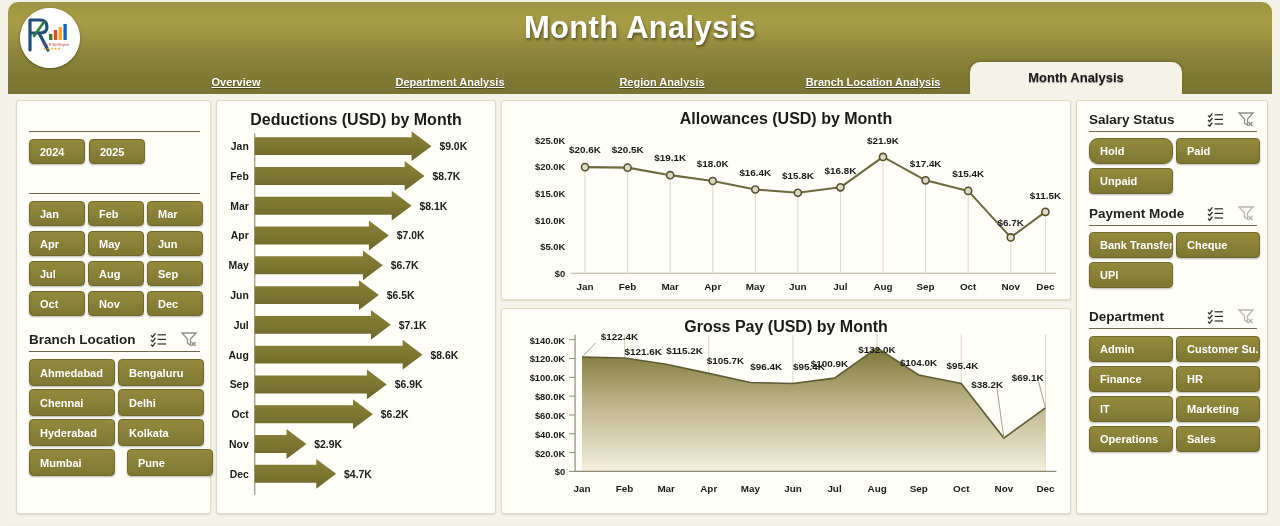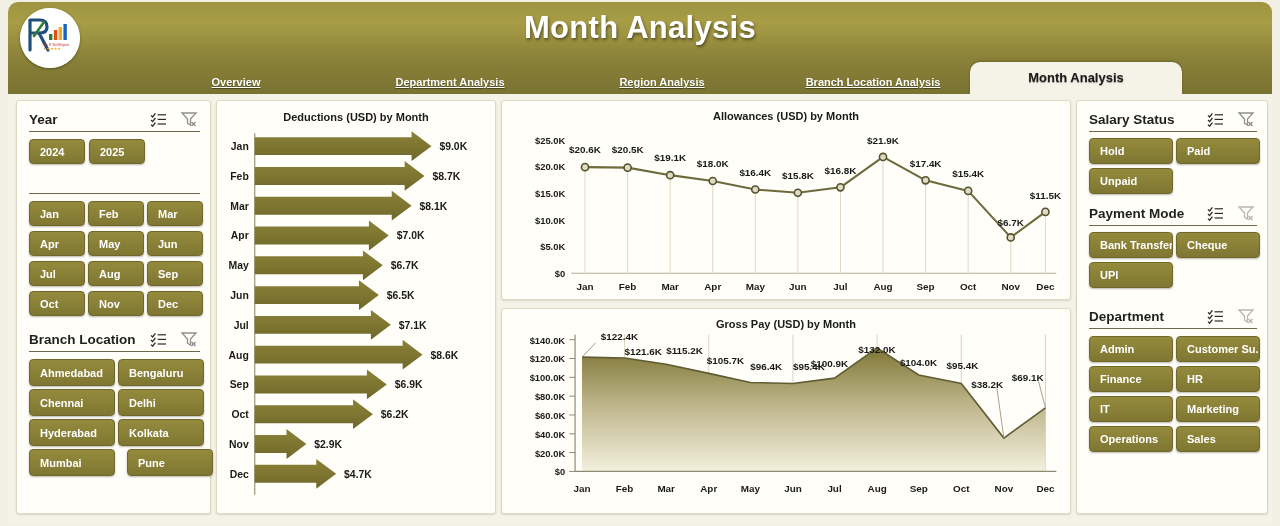--- a/index.html
+++ b/index.html
@@ -100,21 +100,21 @@
     display: flex; align-items: center;
     padding-left: 10px;
     cursor: pointer;
     box-shadow: 0 1px 2px rgba(0,0,0,.28);
     white-space: nowrap; overflow: hidden;
   }
 
   
   .chart-title {
     position: absolute; width: 100%; text-align: center;
-    font-size: 11px; font-weight: bold; color: #1a1a1a;
+    font-size: 16px; font-weight: bold; color: #1a1a1a;
   }
   .svg-full { position: absolute; left: 0; top: 0; width: 100%; height: 100%; }
 
   .funnel-lbl { font: bold 10.5px "Liberation Sans", sans-serif; fill: #1a1a1a; }
   .funnel-cat { font: bold 10.5px "Liberation Sans", sans-serif; fill: #1a1a1a; }
   .ax-lbl { font: bold 9.5px "Liberation Sans", sans-serif; fill: #1a1a1a; }
   .ax-lbl-b { font: bold 10px "Liberation Sans", sans-serif; fill: #1a1a1a; }
   .pt-lbl { font: bold 10px "Liberation Sans", sans-serif; fill: #1a1a1a; }
 </style>
 </head>
@@ -154,48 +154,20 @@
       <div class="nav-item" style="left:572px;width:164px;">Region Analysis</div>
       <div class="nav-item" style="left:782px;width:166px;">Branch Location Analysis</div>
       <div class="nav-item active" style="left:962px;width:212px;">Month Analysis</div>
     </div>
   </div>
 
   <div class="canvas">
 
     <div class="panel" style="left:8px; top:6px; width:195px; height:414px;">
 
-      <div class="filt-head" style="top:10px;">
-        <span class="filt-title">Year</span>
-        <span class="filt-icons">
-          <span class="ico">
-            <svg viewBox="0 0 18 16">
-                <g stroke="#2a2a2a" stroke-width="1.3" fill="none">
-              <path d="M1 4.4 L2.6 6 L5.4 2.4"></path>
-                  <path d="M1 9 L2.6 10.6 L5.4 7"></path>
-                  <path d="M1 13.6 L2.6 15.2 L5.4 11.6"></path>
-              <path d="M7.6 3.8 H16" stroke-width="1.2"></path>
-                  <path d="M7.6 8.4 H16" stroke-width="1.2"></path>
-                  <path d="M7.6 13 H16" stroke-width="1.2"></path>
-            </g>
-              </svg>
-          </span>
-          <span class="ico">
-            <svg viewBox="0 0 18 16">
-                <g stroke="#8e8e8e" stroke-width="1.3" fill="none">
-              <path d="M2 2 H16 L10.5 8 V14 L7.5 12.2 V8 Z"></path>
-            </g>
-                <g stroke="#8e8e8e" stroke-width="1.5">
-                  <path d="M11.5 11 L15.5 15"></path>
-                  <path d="M15.5 11 L11.5 15"></path>
-                </g>
-              </svg>
-          </span>
-        </span>
-      </div>
       <div class="filt-rule" style="top:30px; width:171px;"></div>
       <div class="chip" style="left:12px; top:38px; width:56px; height:25px;">2024</div>
       <div class="chip" style="left:72px; top:38px; width:56px; height:25px;">2025</div>
 
       <div class="filt-rule" style="top:92px; width:171px;"></div>
       <div class="chip" style="left:12px;  top:100px; width:56px; height:25px;">Jan</div>
       <div class="chip" style="left:71px;  top:100px; width:56px; height:25px;">Feb</div>
       <div class="chip" style="left:130px; top:100px; width:56px; height:25px;">Mar</div>
       <div class="chip" style="left:12px;  top:130px; width:56px; height:25px;">Apr</div>
       <div class="chip" style="left:71px;  top:130px; width:56px; height:25px;">May</div>
@@ -525,21 +497,21 @@
             </g>
                 <g stroke="#8e8e8e" stroke-width="1.5">
                   <path d="M11.5 11 L15.5 15"></path>
                   <path d="M15.5 11 L11.5 15"></path>
                 </g>
               </svg>
           </span>
         </span>
       </div>
       <div class="filt-rule" style="top:30px; width:168px;"></div>
-      <div class="chip" style="left:12px; top:37px; width:84px; height:26px;">Hold</div>
+      <div class="chip" style="left:12px; top:37px; width:84px; height:26px;border-radius:9px;">Hold</div>
       <div class="chip" style="left:99px; top:37px; width:84px; height:26px;">Paid</div>
       <div class="chip" style="left:12px; top:67px; width:84px; height:26px;">Unpaid</div>
 
       <div class="filt-head" style="top:104px;">
         <span class="filt-title">Payment Mode</span>
         <span class="filt-icons">
           <span class="ico">
             <svg viewBox="0 0 18 16">
                 <g stroke="#2a2a2a" stroke-width="1.3" fill="none">
               <path d="M1 4.4 L2.6 6 L5.4 2.4"></path>

